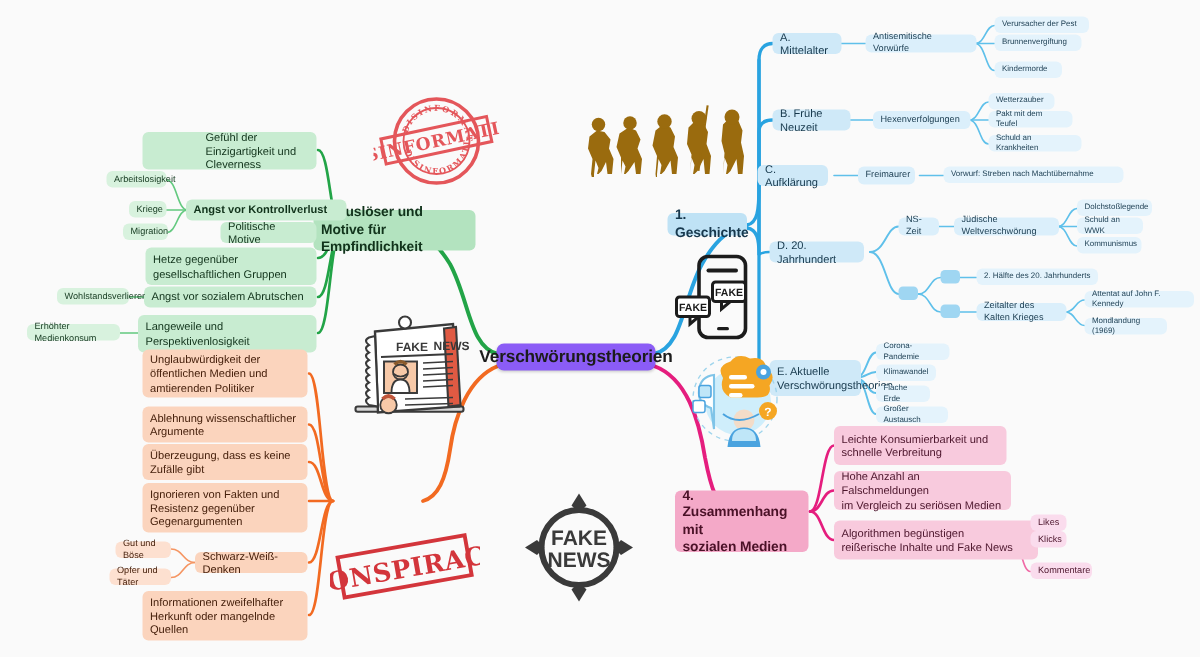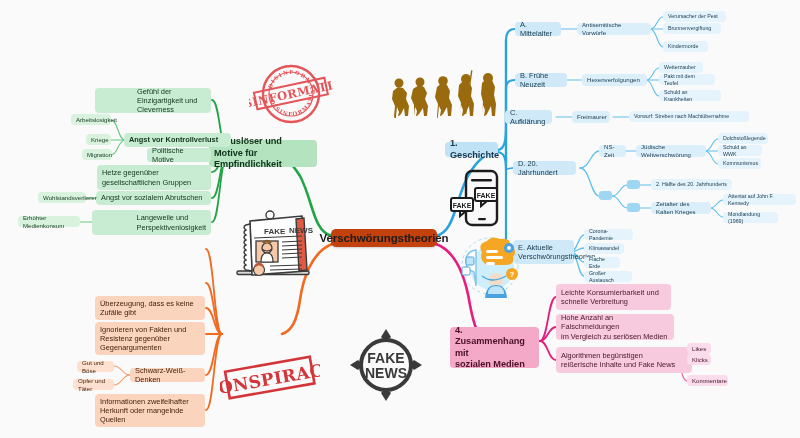--- a/index.html
+++ b/index.html
@@ -17,21 +17,21 @@
     box-sizing:border-box;
     border-radius:4px;
     line-height:1.25;
     white-space:pre-line;
     display:flex;
     align-items:center;
     padding:2px 5px;
   }
   
   .root{
-    background:#c2410c;
+    background:#8b5cf6;
     color:#1c1c1c;
     font-weight:bold;
     font-size:11.5px;
     border-radius:5px;
     box-shadow:0 1px 2px rgba(0,0,0,.18);
     padding:4px 8px;
     letter-spacing:-0.1px;
     text-align:right;
   }
   .b1{font-weight:bold;font-size:9.2px;letter-spacing:-0.05px;}
@@ -309,28 +309,37 @@
   <div class="node green b2" style="left:96px;top:191px;width:115px;height:14px;">
     <span>Angst vor sozialem Abrutschen</span>
   </div>
   <div class="node green b2" style="left:97px;top:165px;width:114px;height:25px;">
     <span>Hetze gegenüber
 gesellschaftlichen Gruppen</span>
   </div>
   <div class="node green b3" style="left:38px;top:192px;width:48px;height:11px;">
     <span>Wohlstandsverlierer</span>
   </div>
-  <div class="node green b2" style="left:92px;top:210px;width:119px;height:25px;justify-content:flex-end;">
+  <div class="node green b2" style="left:92px;top:210px;width:119px;height:25px;">
     <span>Langeweile und
 Perspektivenlosigkeit</span>
   </div>
   <div class="node green b3" style="left:18px;top:216px;width:62px;height:11px;">
     <span>Erhöhter Medienkonsum</span>
   </div>
 
+  <div class="node orange b2" style="left:95px;top:233px;width:110px;height:32px;">
+    <span>Unglaubwürdigkeit der
+öffentlichen Medien und
+amtierenden Politiker</span>
+  </div>
+  <div class="node orange b2" style="left:95px;top:271px;width:110px;height:24px;">
+    <span>Ablehnung wissenschaftlicher
+Argumente</span>
+  </div>
   <div class="node orange b2" style="left:95px;top:296px;width:110px;height:24px;">
     <span>Überzeugung, dass es keine
 Zufälle gibt</span>
   </div>
   <div class="node orange b2" style="left:95px;top:322px;width:110px;height:33px;">
     <span>Ignorieren von Fakten und
 Resistenz gegenüber
 Gegenargumenten</span>
   </div>
   <div class="node orange b2" style="left:130px;top:368px;width:75px;height:14px;align-items:center;">

